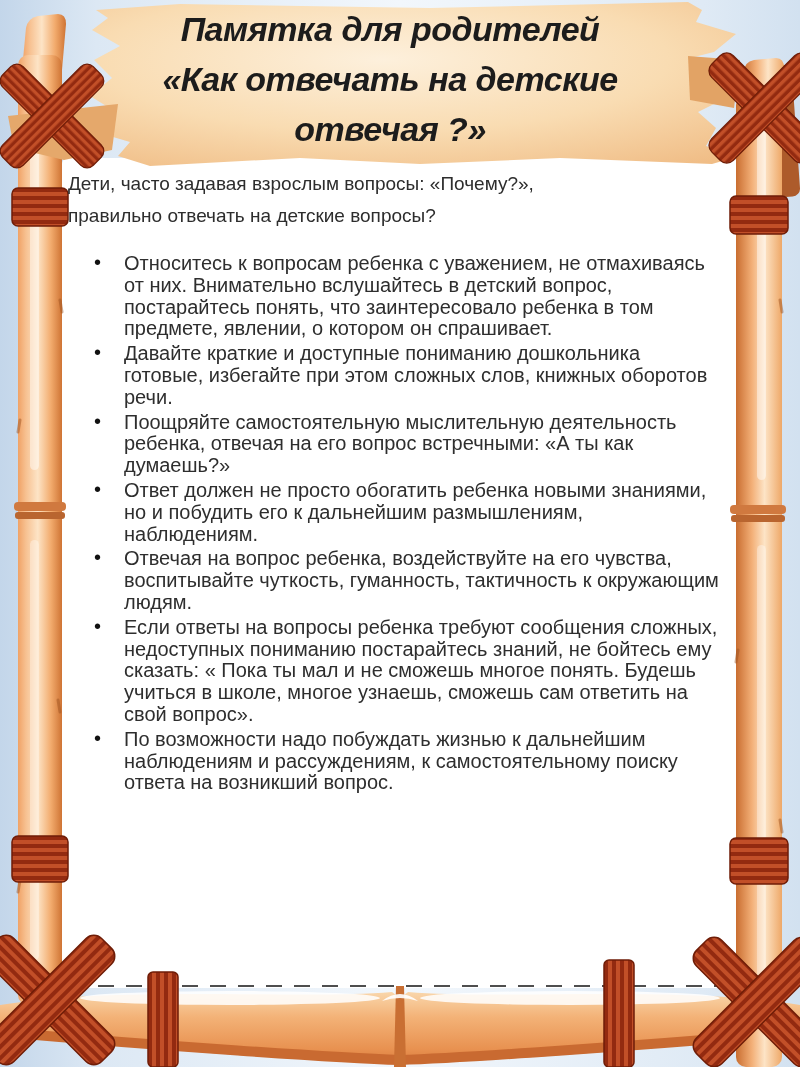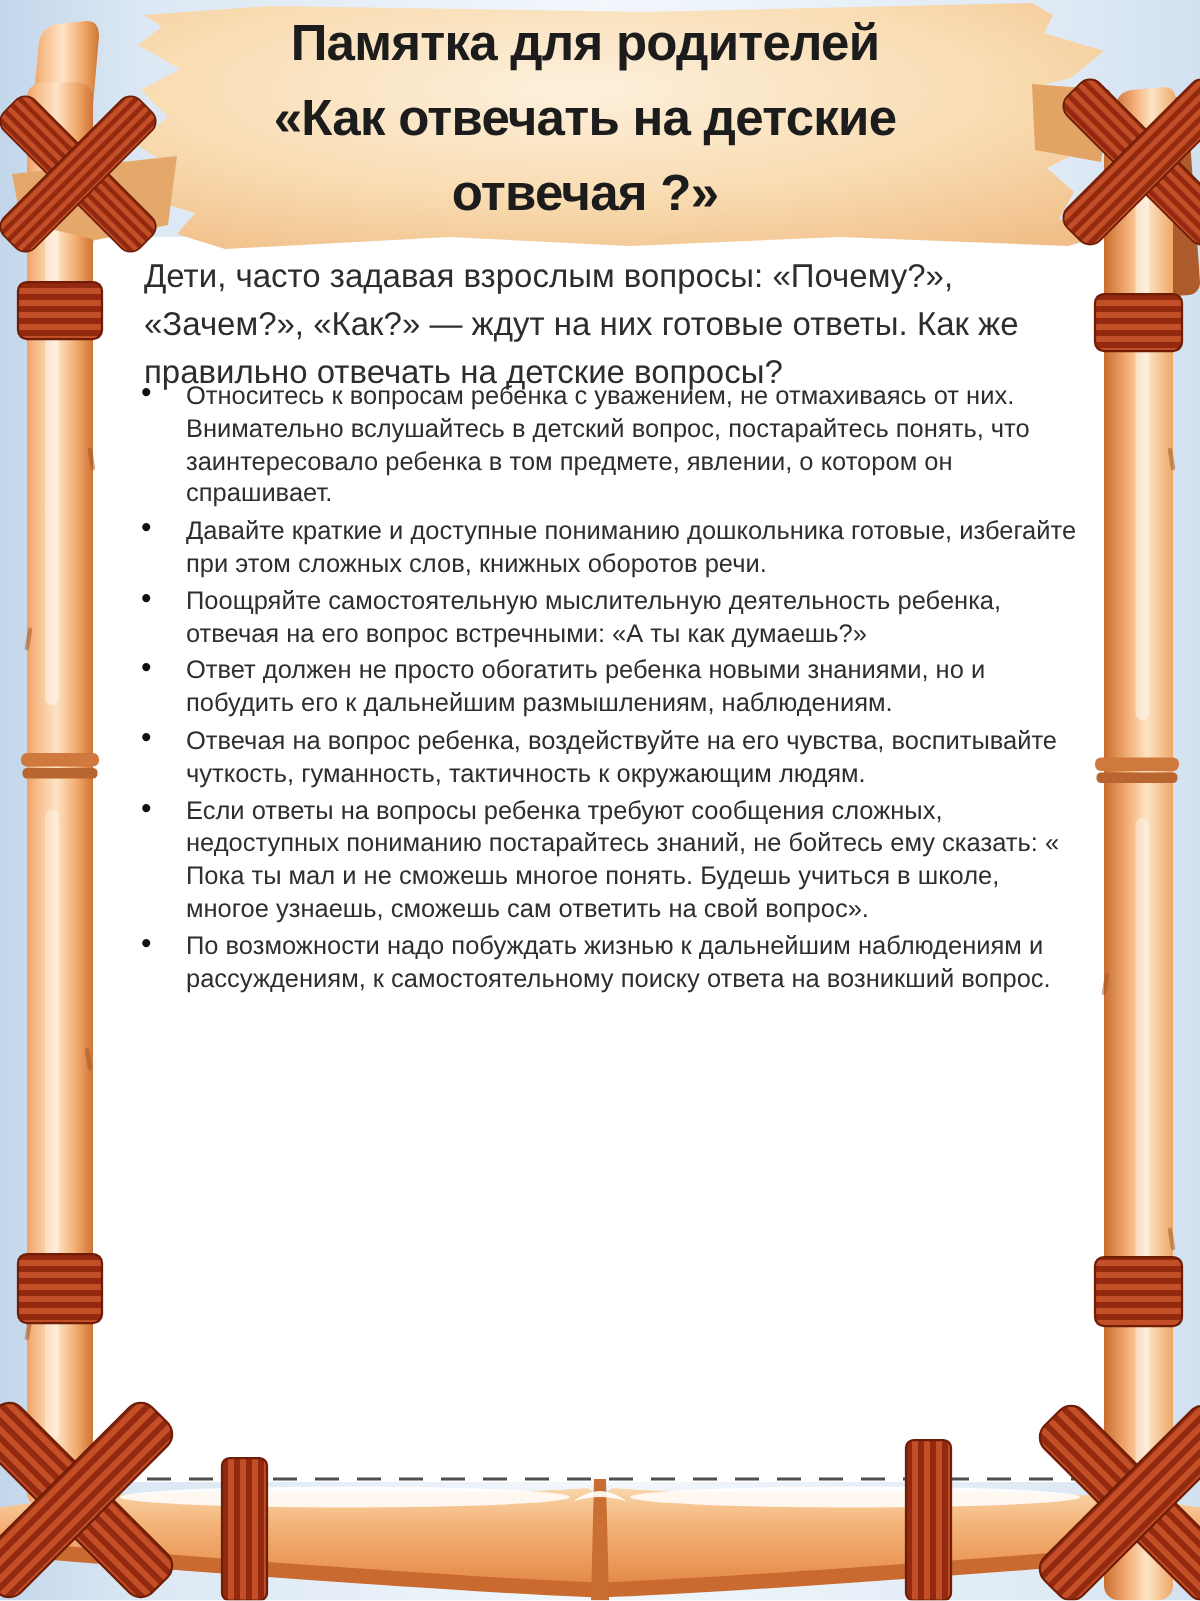--- a/index.html
+++ b/index.html
@@ -6,32 +6,32 @@
   .stage{
     position:relative;width:800px;height:1067px;overflow:hidden;
     font-family:"Liberation Sans", sans-serif;
     background:linear-gradient(90deg,#c3d6ea 0%,#dce8f4 12%,#f2f7fc 50%,#dfeaf5 88%,#d2e1f0 100%);
   }
   .art{position:absolute;inset:0;z-index:1;}
   .text-layer{position:absolute;inset:0;z-index:2;pointer-events:none;}
   .title{
     position:absolute;left:90px;top:4px;width:600px;
     text-align:center;font-weight:bold;font-size:34px;line-height:50px;
-    color:#1c1c1c;letter-spacing:-0.5px;
+    color:#1c1c1c;letter-spacing:-0.5px;font-style:italic;
   }
   .title div{white-space:nowrap;}
   .intro{
     position:absolute;left:68px;top:168px;
-    font-size:22px;line-height:32px;color:#2d2d2d;margin-left:28px;
+    font-size:19px;line-height:32px;color:#2d2d2d;
   }
   .intro div{white-space:nowrap;}
   .bullets{
     position:absolute;left:86px;top:253px;width:596px;
     margin:0;padding:0 0 0 38px;list-style:none;
-    font-size:17px;line-height:21.8px;color:#2e2e2e;
+    font-size:20px;line-height:21.8px;color:#2e2e2e;
   }
   .bullets li{position:relative;margin:0 0 3px 0;}
   .bullets li::before{
     content:"\2022";position:absolute;left:-30px;top:-1px;
     font-size:20px;color:#111;
   }
 </style>
 </head>
 <body>
 
@@ -153,21 +153,20 @@
   <div class="text-layer">
 
     <div class="title">
       <div>Памятка для родителей</div>
       <div>«Как отвечать на детские</div>
       <div>отвечая ?»</div>
     </div>
 
     <div class="intro">
       <div>Дети, часто задавая взрослым вопросы: «Почему?»,</div>
-      <div>«Зачем?», «Как?» — ждут на них готовые ответы. Как же</div>
       <div>правильно отвечать на детские вопросы?</div>
     </div>
 
     <ul class="bullets">
       <li>Относитесь к вопросам ребенка с уважением, не отмахиваясь от них. Внимательно вслушайтесь в детский вопрос, постарайтесь понять, что заинтересовало ребенка в том предмете, явлении, о котором он спрашивает.</li>
       <li>Давайте краткие и доступные пониманию дошкольника готовые, избегайте при этом сложных слов, книжных оборотов речи.</li>
       <li>Поощряйте самостоятельную мыслительную деятельность ребенка, отвечая на его вопрос встречными: «А ты как думаешь?»</li>
       <li>Ответ должен не просто обогатить ребенка новыми знаниями, но и побудить его к дальнейшим размышлениям, наблюдениям.</li>
       <li>Отвечая на вопрос ребенка, воздействуйте на его чувства, воспитывайте чуткость, гуманность, тактичность к окружающим людям.</li>
       <li>Если ответы на вопросы ребенка требуют сообщения сложных, недоступных пониманию постарайтесь знаний, не бойтесь ему сказать: « Пока ты мал и не сможешь многое понять. Будешь учиться в школе, многое узнаешь, сможешь сам ответить на свой вопрос».</li>

